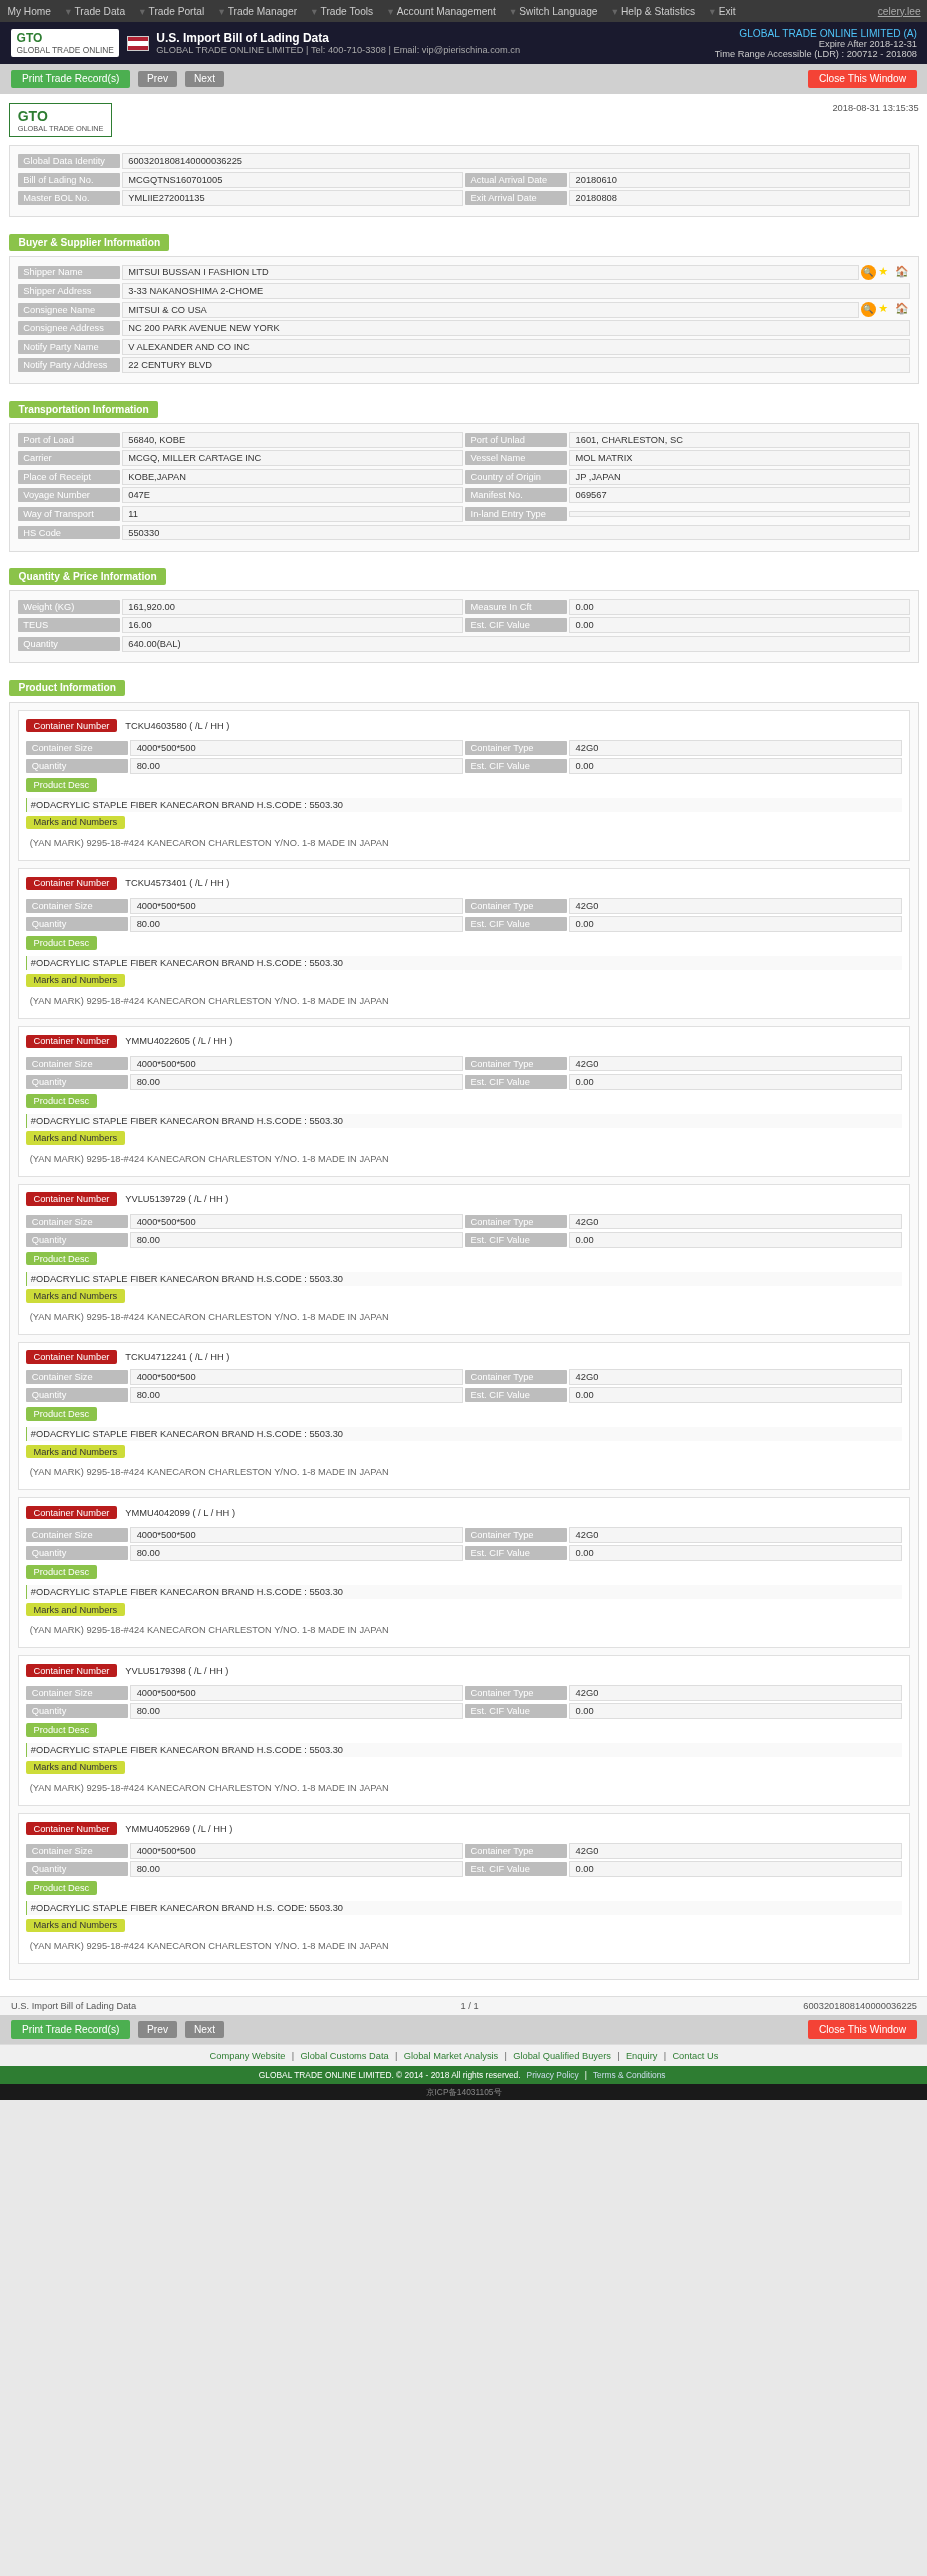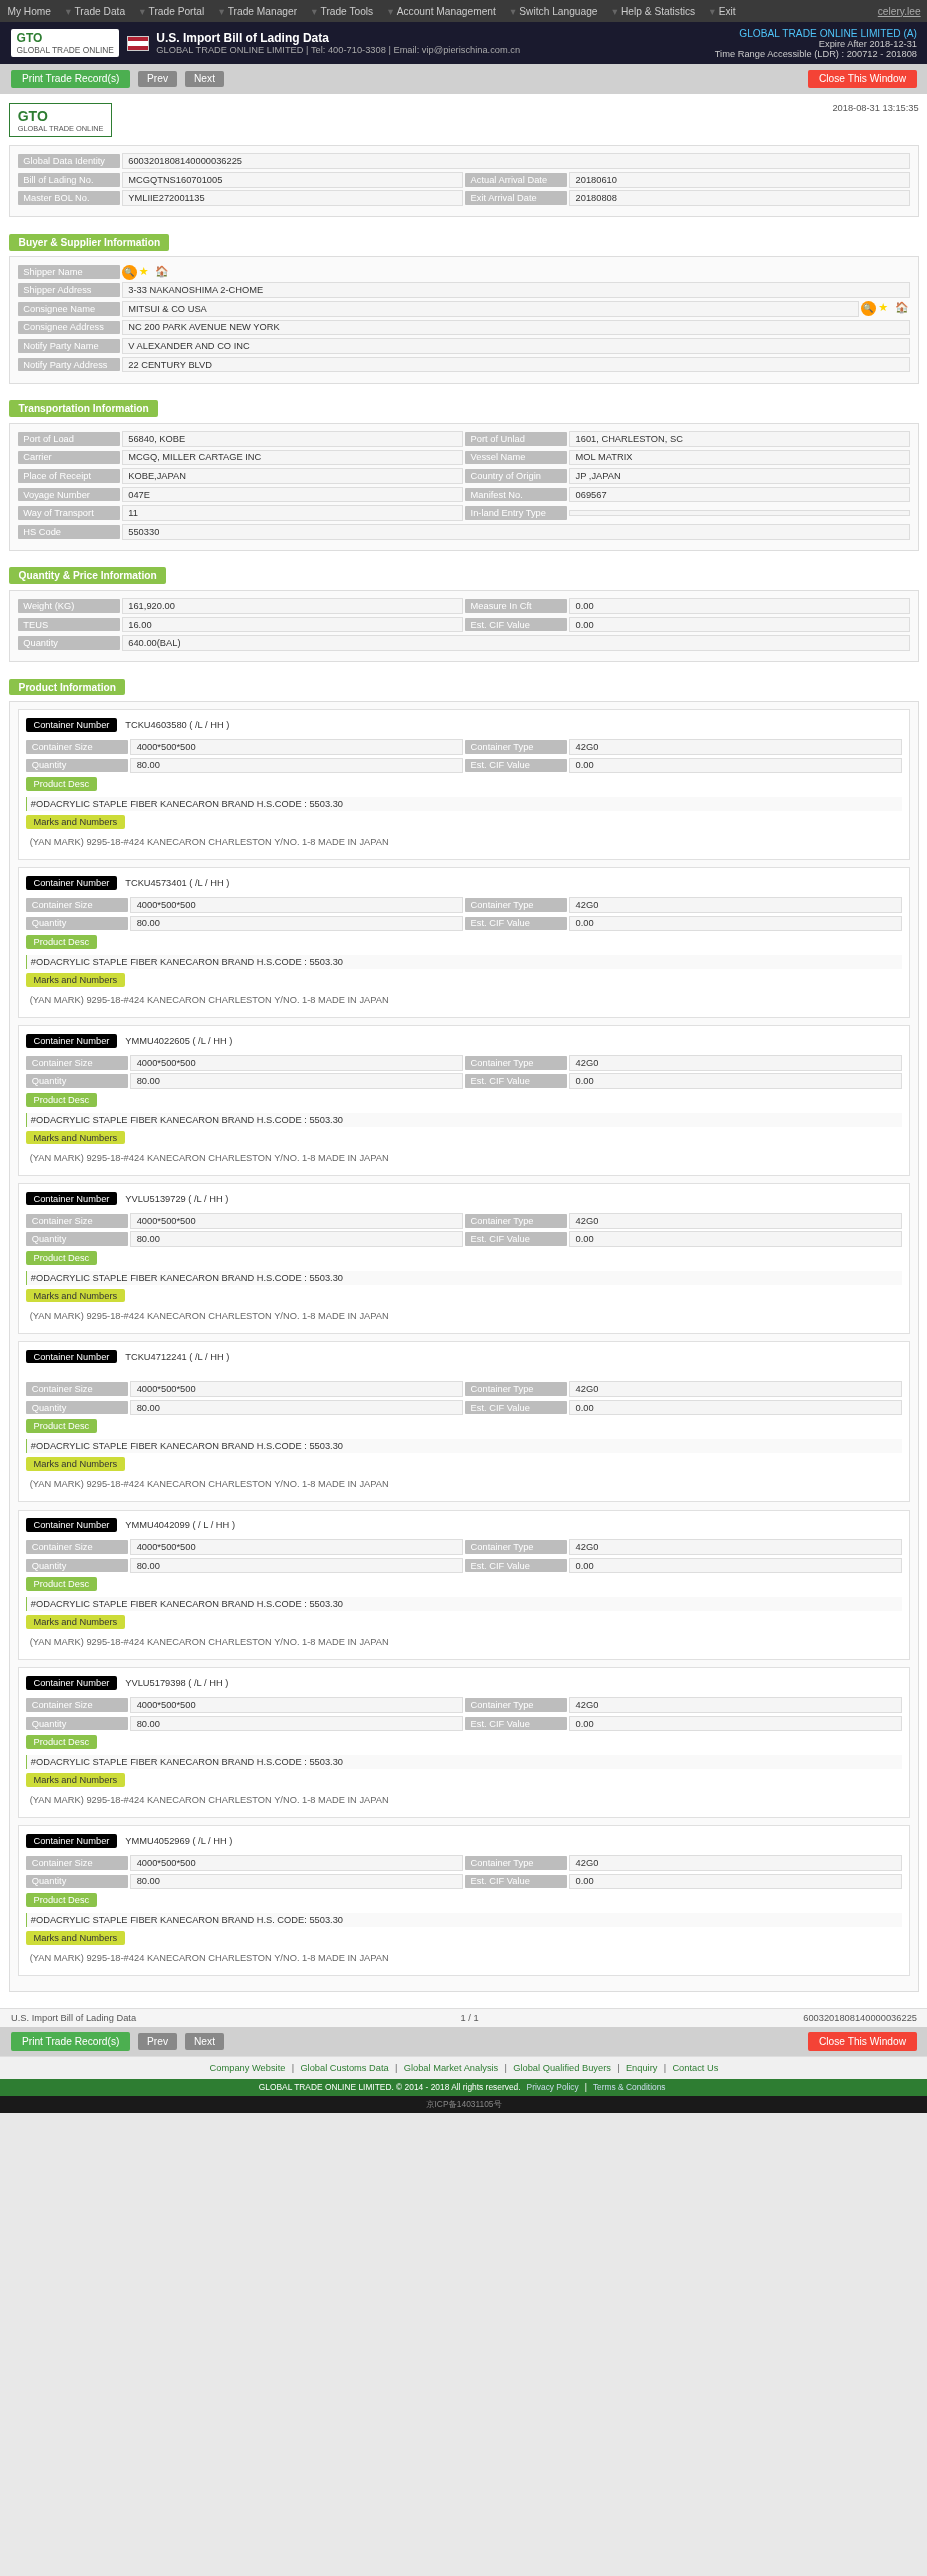--- a/index.html
+++ b/index.html
@@ -45,21 +45,21 @@
     .icon-star { display: inline-block; width: 15px; height: 15px; color: #ffd700; font-size: 11px; cursor: pointer; }
     .icon-home { display: inline-block; width: 15px; height: 15px; color: #4caf50; font-size: 11px; cursor: pointer; }
     
     
     .field-row { display: flex; align-items: center; margin-bottom: 2.8px; gap: 2px; }
     .field-label { background: #bdbdbd; color: #fff; padding: 1.9px 5.6px; font-size: 9.3px; border-radius: 0.9px; min-width: 102px; white-space: nowrap; }
     .field-value { background: #f5f5f5; border: 0.9px solid #ddd; padding: 1.9px 5.6px; font-size: 9.3px; flex: 1; }
     
     
     .container-block { border: 0.9px solid #e0e0e0; padding: 7.4px; margin-bottom: 7.4px; background: #fff; }
-    .tag-orange { background: #000000; color: #fff; padding: 1.9px 7.4px; font-size: 9.3px; border-radius: 1.9px; display: inline-block; margin-bottom: 3.7px; }
+    .tag-orange { background: #b91c1c; color: #fff; padding: 1.9px 7.4px; font-size: 9.3px; border-radius: 1.9px; display: inline-block; margin-bottom: 3.7px; }
     .tag-green { background: #8bc34a; color: #fff; padding: 1.9px 7.4px; font-size: 9.3px; border-radius: 1.9px; display: inline-block; margin-bottom: 3.7px; }
     .tag-yellow { background: #cddc39; color: #333; padding: 1.9px 7.4px; font-size: 9.3px; border-radius: 1.9px; display: inline-block; margin-bottom: 3.7px; }
     
     .desc-text { font-size: 9.3px; color: #333; margin: 2.8px 0; padding: 1.9px 3.7px; background: #f9f9f9; border-left: 1.9px solid #8bc34a; }
     .marks-text { font-size: 9.3px; color: #666; margin: 2.8px 0; padding: 1.9px 3.7px; }
     
     
     .page-footer { background: #f5f5f5; border-top: 0.9px solid #ddd; padding: 3.7px 11px; display: flex; justify-content: space-between; align-items: center; font-size: 9.3px; color: #555; }
     
     
@@ -154,20 +154,21 @@
       <span class="field-label">Exit Arrival Date</span>
       <span class="field-value">20180808</span>
     </div>
   </div>
 
   
   <span class="section-header">Buyer &amp; Supplier Information</span>
   <div class="section-block">
     <div class="field-row">
       <span class="field-label">Shipper Name</span>
+      <span class="field-value" style="flex:2;">MITSUI BUSSAN I FASHION LTD</span>
       <span class="icon-search">🔍</span>
       <span class="icon-star">★</span>
       <span class="icon-home">🏠</span>
     </div>
     <div class="field-row">
       <span class="field-label">Shipper Address</span>
       <span class="field-value" style="flex:2;">3-33 NAKANOSHIMA 2-CHOME</span>
     </div>
     <div class="field-row">
       <span class="field-label">Consignee Name</span>
@@ -352,21 +353,21 @@
       <div style="margin:3.7px 0 1.9px 0;">
         <span class="tag-green">Product Desc</span>
       </div>
       <div class="desc-text">#ODACRYLIC STAPLE FIBER KANECARON BRAND H.S.CODE : 5503.30</div>
       <div style="margin:3.7px 0 1.9px 0;">
         <span class="tag-yellow">Marks and Numbers</span>
       </div>
       <div class="marks-text">(YAN MARK) 9295-18-#424 KANECARON CHARLESTON Y/NO. 1-8 MADE IN JAPAN</div>
     </div>
       <div class="container-block">
-      <div style="margin-bottom:14px;">
+      <div style="margin-bottom:1px;">
         <span class="tag-orange">Container Number</span>
         <span style="font-size:9.3px; color:#333; margin-left:5.6px;">TCKU4712241 ( /L / HH )</span>
       </div>
       <div class="field-row">
         <span class="field-label">Container Size</span>
         <span class="field-value">4000*500*500</span>
         <span class="field-label">Container Type</span>
         <span class="field-value">42G0</span>
       </div>
       <div class="field-row">

